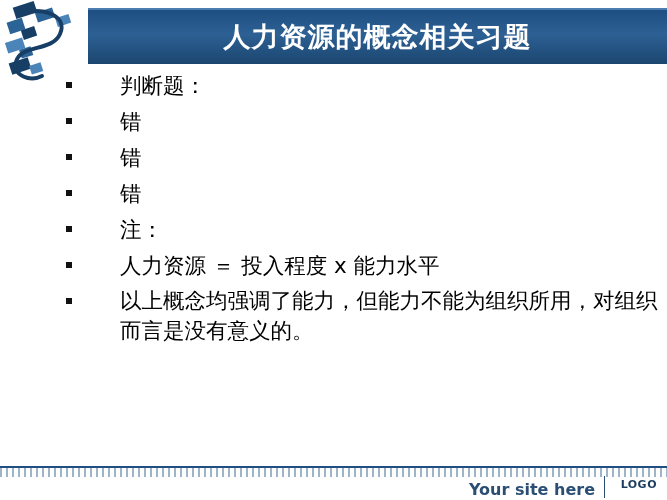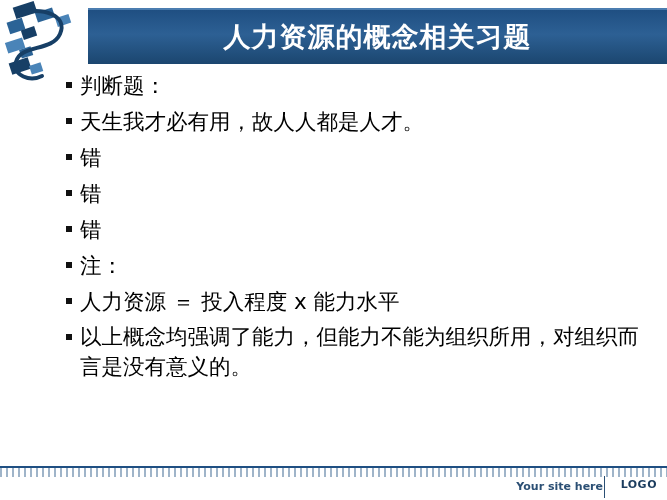--- a/index.html
+++ b/index.html
@@ -79,20 +79,21 @@
     height: 6px;
     background: #111111;
     margin-left: 6px;
   }
   .bullet-text {
     flex: 1 1 auto;
     font-size: 21.5px;
     line-height: 31px;
     color: #000000;
     font-family: "DejaVu Sans", "Liberation Sans", sans-serif;
+    margin-left: 40px;
   }
   .bullet-text.two-line {
     line-height: 30px;
   }
 
   
   .footer {
     position: absolute;
     left: 0;
     bottom: 0;
@@ -111,23 +112,23 @@
     position: absolute;
     left: 0;
     top: 2px;
     width: 667px;
     height: 9px;
     background-image: repeating-linear-gradient(to right,
        #9fb4c9 0px, #9fb4c9 2px, transparent 2px, transparent 6px);
   }
   .footer-site {
     position: absolute;
-    right: 64px;
+    right: 72px;
     top: 14px;
-    font-size: 11px;
+    font-size: 16px;
     font-weight: bold;
     color: #2b4f74;
     font-family: "DejaVu Sans", "Liberation Sans", sans-serif;
   }
   .footer-divider {
     position: absolute;
     right: 62px;
     top: 10px;
     width: 1px;
     height: 22px;
@@ -172,26 +173,20 @@
 
   <div class="body">
 
     <div class="bullet-row">
       <span class="bullet-mark">
           <i></i>
         </span>
       <span class="bullet-text">判断题：</span>
     </div>
 
-    <div class="bullet-row">
-      <span class="bullet-mark">
-          <i></i>
-        </span>
-      <span class="bullet-text">天生我才必有用，故人人都是人才。</span>
-    </div>
 
     <div class="bullet-row">
       <span class="bullet-mark">
           <i></i>
         </span>
       <span class="bullet-text">错</span>
     </div>
 
 
     <div class="bullet-row">

